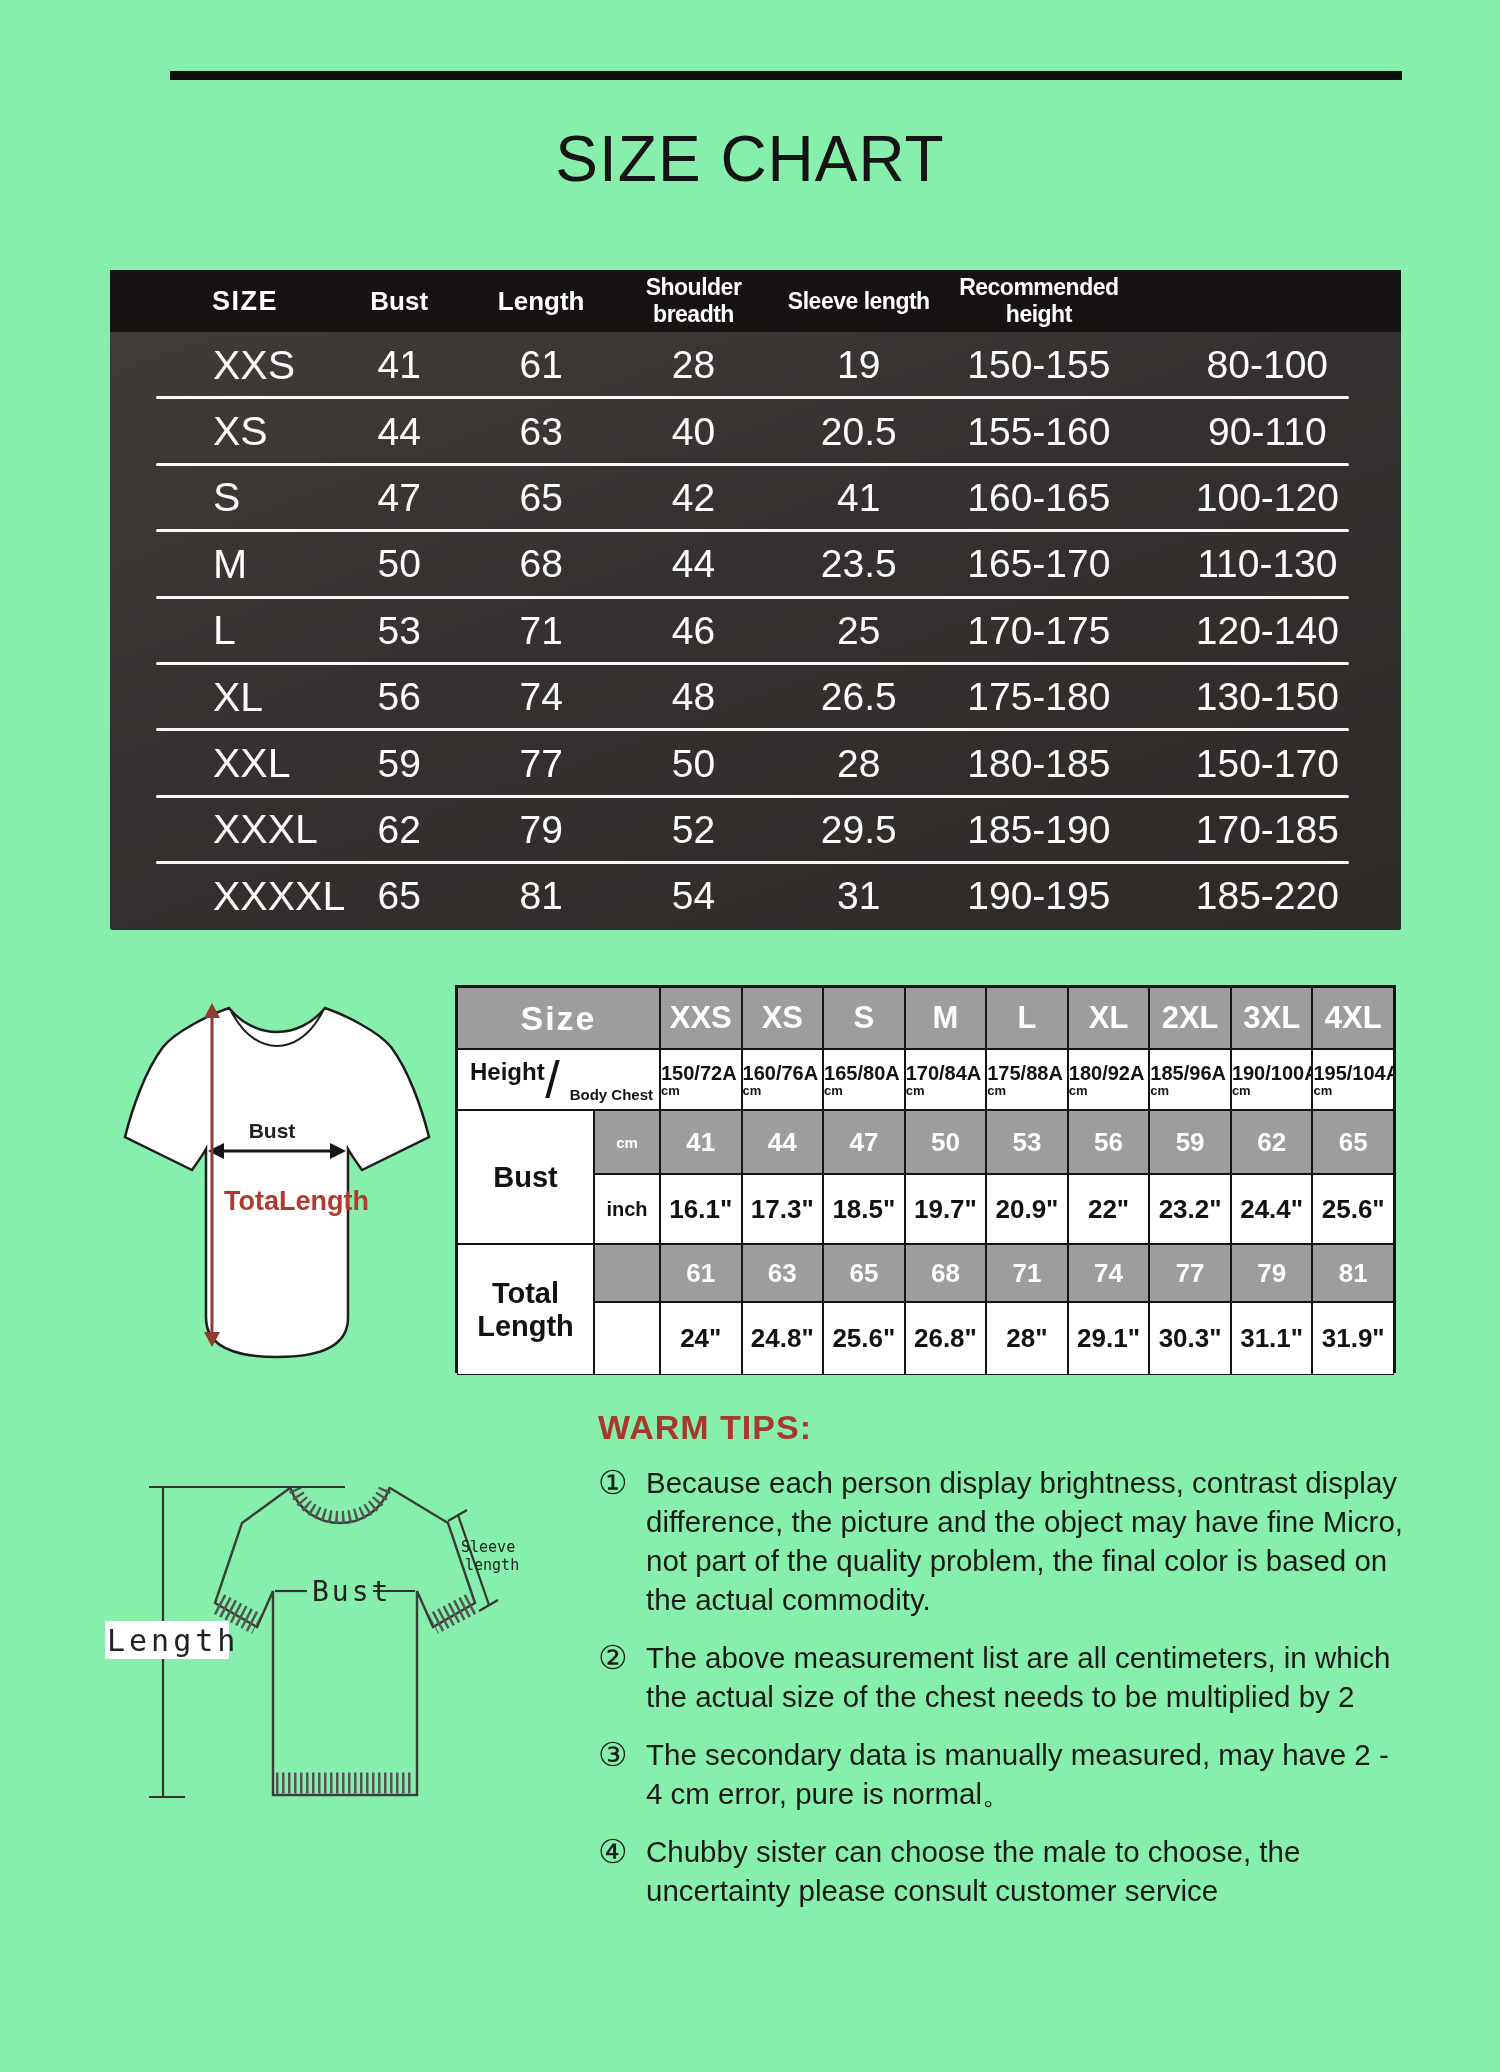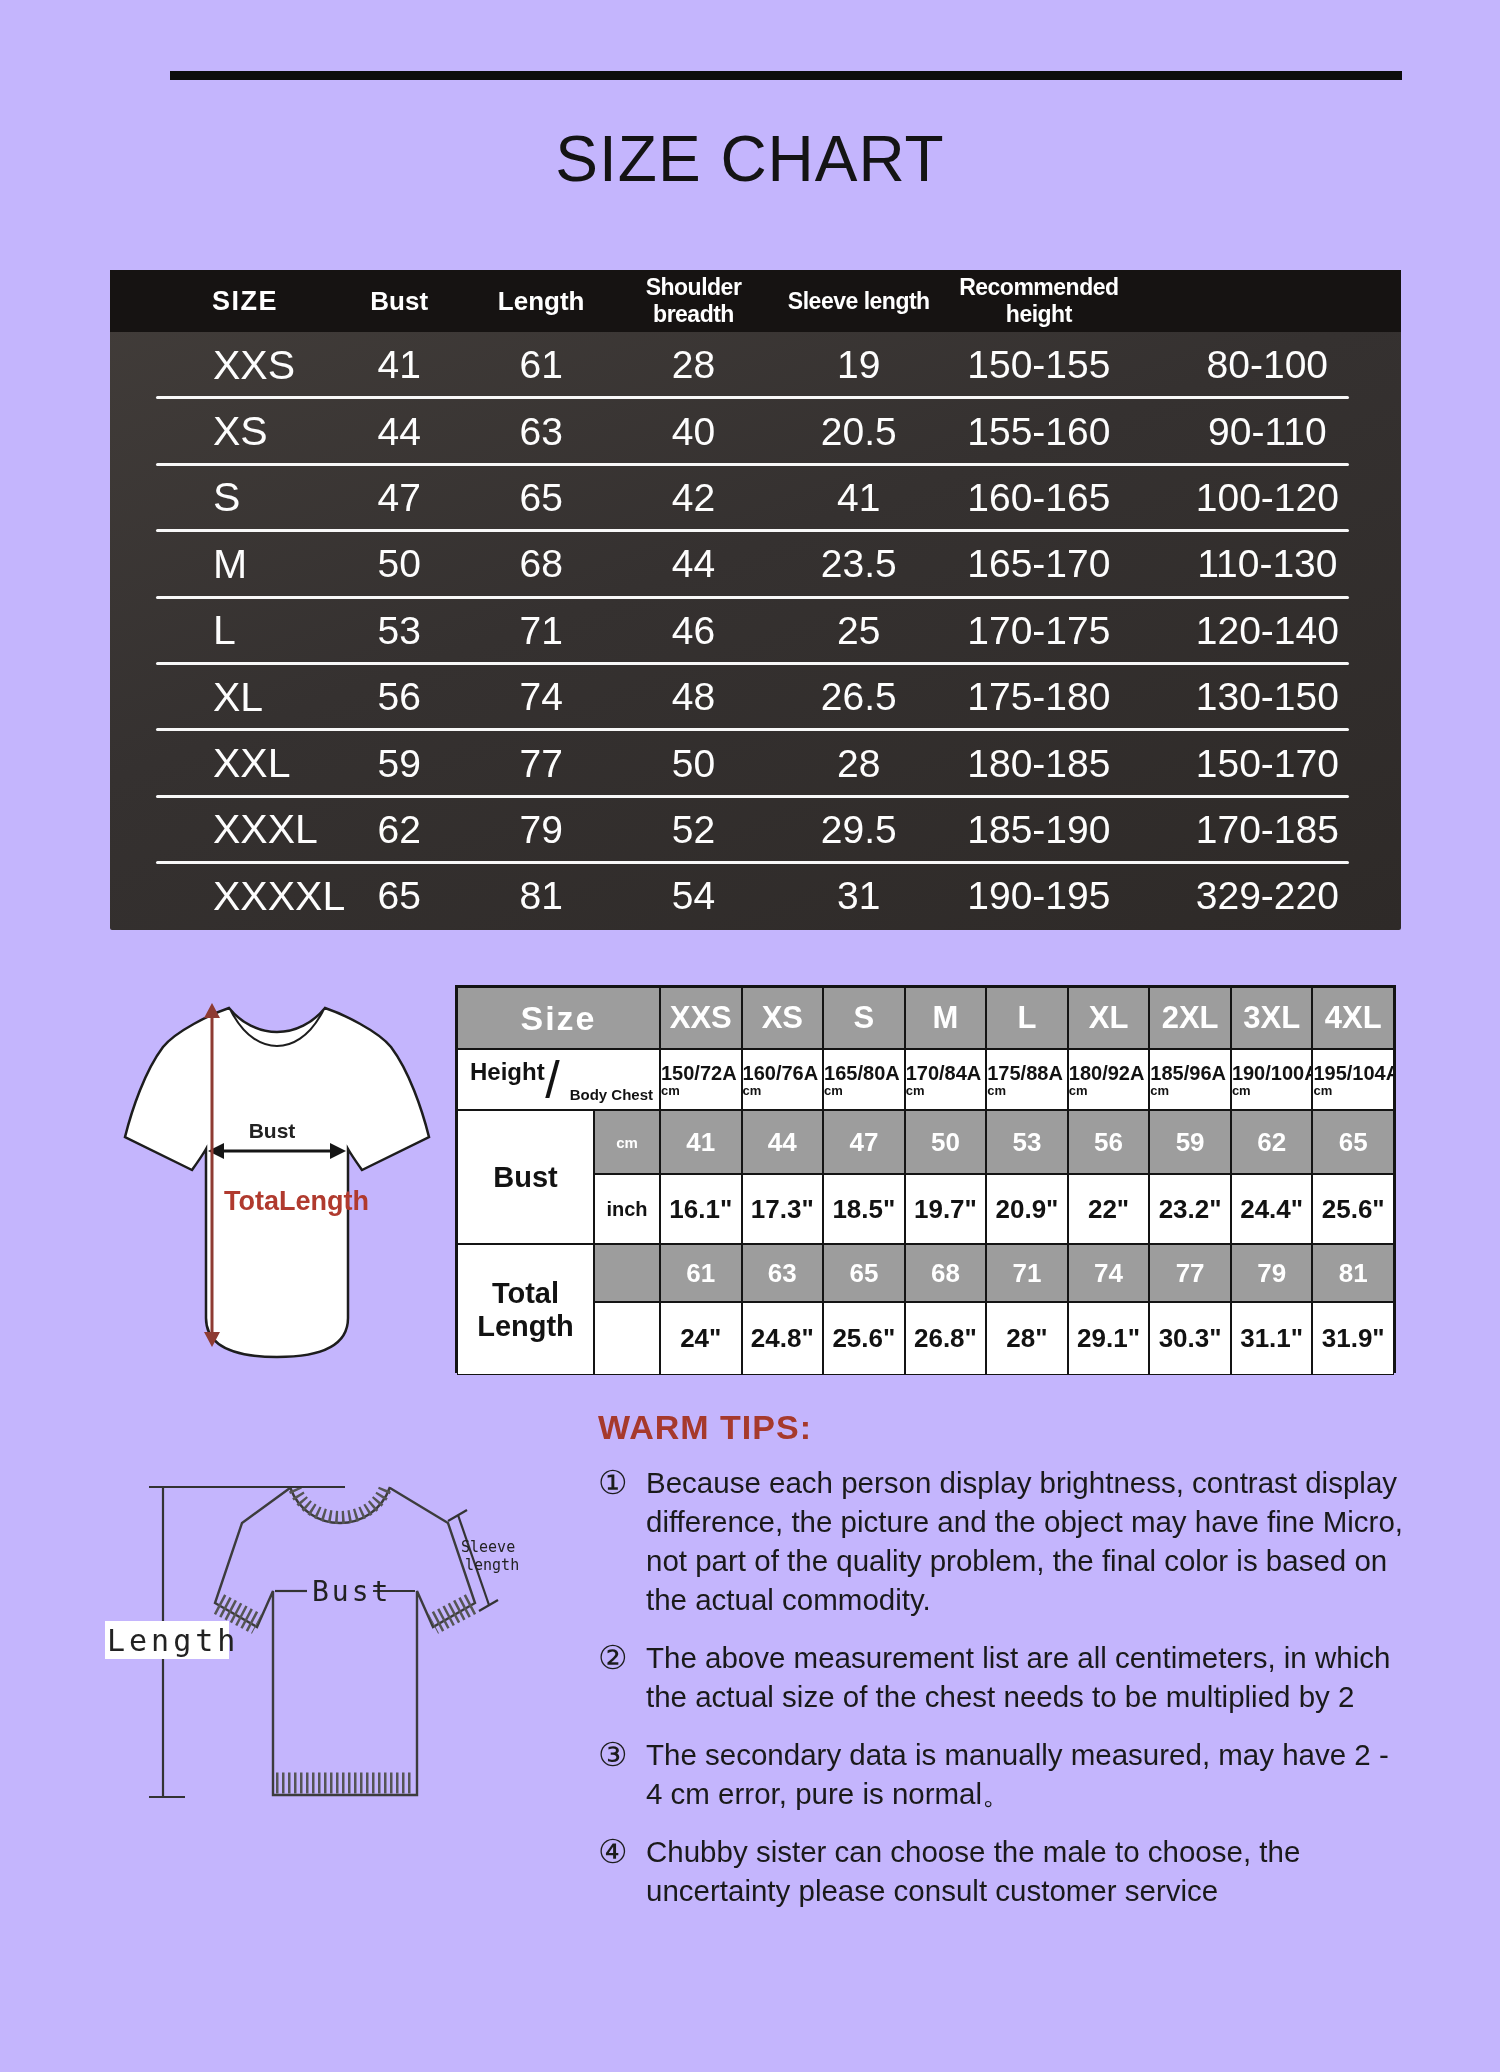--- a/index.html
+++ b/index.html
@@ -1,17 +1,17 @@
 <!DOCTYPE html>
 <html><head>
 <meta charset="utf-8">
 <style>
   html,body{margin:0;padding:0;background:#ffffff;}
   .page{
-    position:relative;width:1500px;height:2072px;background:#c4b5fd;overflow:hidden;
+    position:relative;width:1500px;height:2072px;background:#86efac;overflow:hidden;
     font-family:"Liberation Sans", sans-serif;
     --dkcols:17% 10.8% 11.2% 12.4% 13.2% 14.7% 20.7%;
   }
   
   .top-rule{position:absolute;left:170px;top:71px;width:1232px;height:9px;background:#0d0d0d;}
   .title{position:absolute;left:0;top:122px;width:100%;margin:0;text-align:center;
          font-size:64px;font-weight:500;letter-spacing:1px;color:#141414;}
   
   .dark-table{position:absolute;left:110px;top:270px;width:1291px;height:660px;
     background:linear-gradient(160deg,#423d3a 0%,#353130 45%,#2e2a28 100%);
@@ -150,21 +150,21 @@
       <span class="rc">185-190</span>
       <span class="rc">170-185</span>
     </div>
     <div class="dk-row">
       <span class="rc first">XXXXL</span>
       <span class="rc">65</span>
       <span class="rc">81</span>
       <span class="rc">54</span>
       <span class="rc">31</span>
       <span class="rc">190-195</span>
-      <span class="rc">329-220</span>
+      <span class="rc">185-220</span>
     </div>
   </section>
 
   <svg class="tee-front" width="330" height="392" viewBox="0 0 330 392">
     <path fill="#ffffff" stroke="#1d1d1d" stroke-width="2.5" d="M117 20 C99 26 64 43 51 59 C33 83 20 121 13 149 L80 182 C85 175 90 168 94 161 L94 330 C94 353 112 369 165 369 C218 369 236 353 236 330 L236 161 C240 168 245 175 250 182 L317 149 C310 121 297 83 279 59 C266 43 231 26 213 20 C201 35 183 44 165 44 C147 44 129 35 117 20 Z"></path>
     <path fill="none" stroke="#1d1d1d" stroke-width="2" d="M119 23 C133 50 151 58 165 58 C179 58 197 50 211 23"></path>
     <line x1="104" y1="163" x2="226" y2="163" stroke="#151515" stroke-width="3"></line>
     <polygon points="96,163 112,155 112,171" fill="#151515"></polygon>
     <polygon points="234,163 218,155 218,171" fill="#151515"></polygon>
     <text x="160" y="150" text-anchor="middle" font-size="21" fill="#222222" font-weight="bold">Bust</text>

